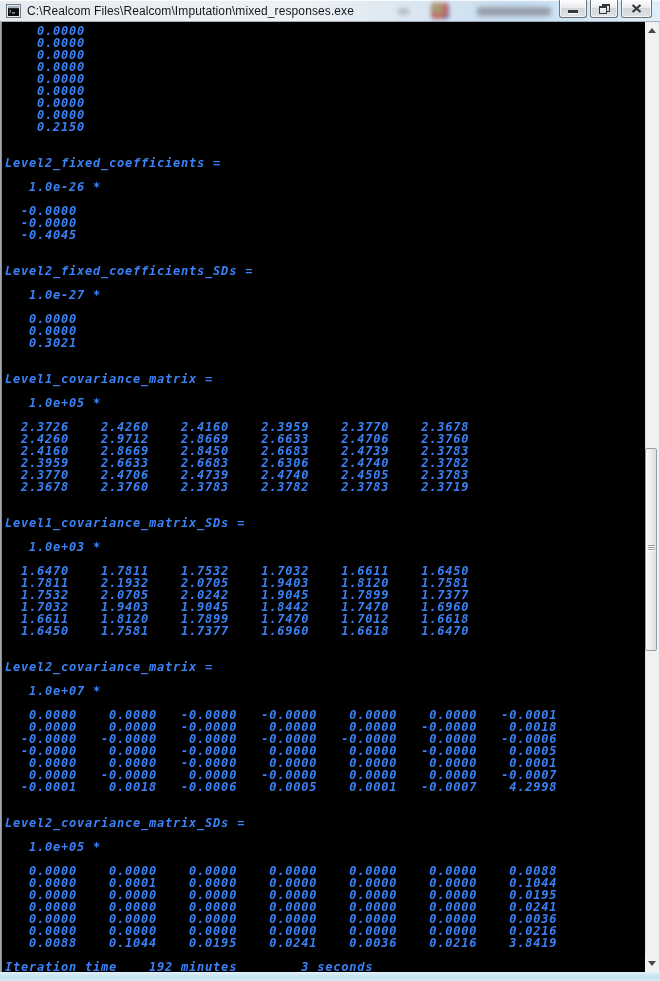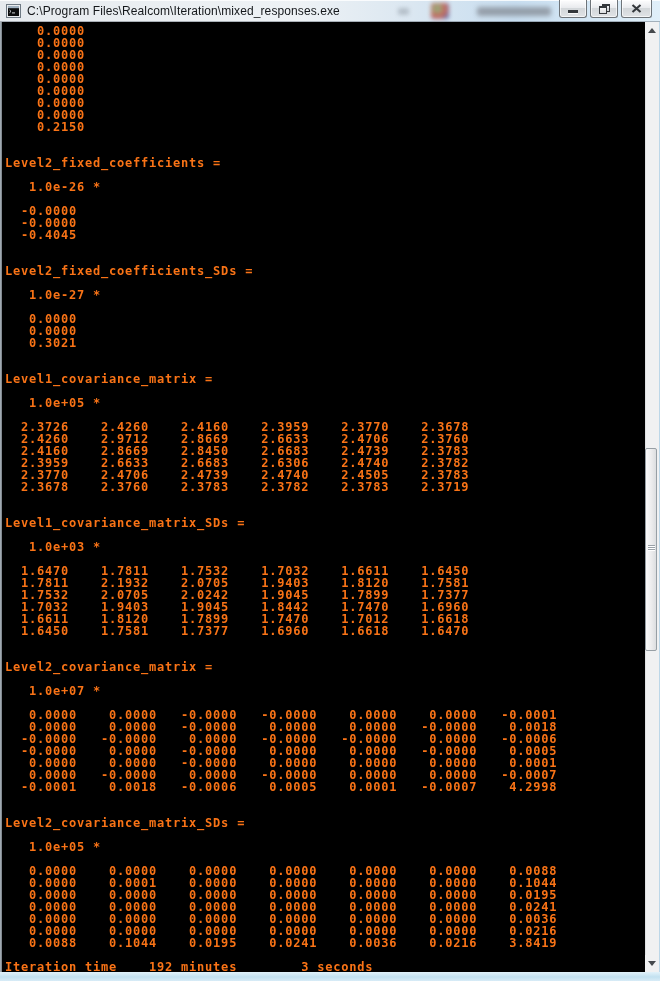--- a/index.html
+++ b/index.html
@@ -36,21 +36,21 @@
   .rest-front{position:absolute;left:0;bottom:0;width:6px;height:5px;
     border:1px solid #34383c;border-top-width:2px;
     background:linear-gradient(#f5f5f5,#dcdfe2);}
 
   
   .console-viewport{position:absolute;left:2px;top:22px;width:643px;height:950px;
     background:#000;overflow:hidden;}
   .console-text{margin:0;padding:3px 8px 0 3px;
     font-family:"DejaVu Sans Mono",monospace;font-weight:bold;
     font-size:12px;line-height:12px;letter-spacing:.78px;
-    color:#f97316;white-space:pre;}
+    color:#3b82f6;white-space:pre;font-style:italic;}
 
   
   .left-edge{position:absolute;left:0;top:22px;width:2px;height:950px;
     background:linear-gradient(90deg,#aeb9c1,#747b81);}
   .right-edge{position:absolute;right:0;top:22px;width:1px;height:950px;background:#bcd7e8;}
   .bottom-edge{position:absolute;left:0;bottom:0;width:660px;height:9px;
     background:linear-gradient(180deg,#e2f2fa 0%,#c2e1f0 55%,#d8ecf7 100%);}
 
   
   .scrollbar{position:absolute;top:22px;right:1px;width:14px;height:950px;
@@ -75,21 +75,21 @@
 <div class="window">
 
   <div class="titlebar">
     <svg class="title-icon" viewBox="0 0 15 14" width="15" height="14">
       <rect x="0.5" y="0.5" width="14" height="13" fill="#e8eaed" stroke="#6f7a84"></rect>
       <rect x="2" y="2" width="11" height="10" fill="#0b0c0d"></rect>
       <rect x="2" y="2" width="11" height="2.2" fill="#9fb0bf"></rect>
       <path d="M3.5 6 L5 7.4 L3.5 8.8" stroke="#cfd4d8" stroke-width="1" fill="none"></path>
       <rect x="6" y="8.4" width="3" height="1" fill="#cfd4d8"></rect>
     </svg>
-    <span class="title-text">C:\Program Files\Realcom\Iteration\mixed_responses.exe</span>
+    <span class="title-text">C:\Realcom Files\Realcom\Imputation\mixed_responses.exe</span>
 
     <div class="bg-glimpse-dot"></div>
     <div class="bg-glimpse-icon"></div>
     <div class="bg-glimpse-text"></div>
 
     <div class="caption-buttons">
       <button class="cap-btn">
         <span class="glyph-min"></span>
       </button>
       <button class="cap-btn">

